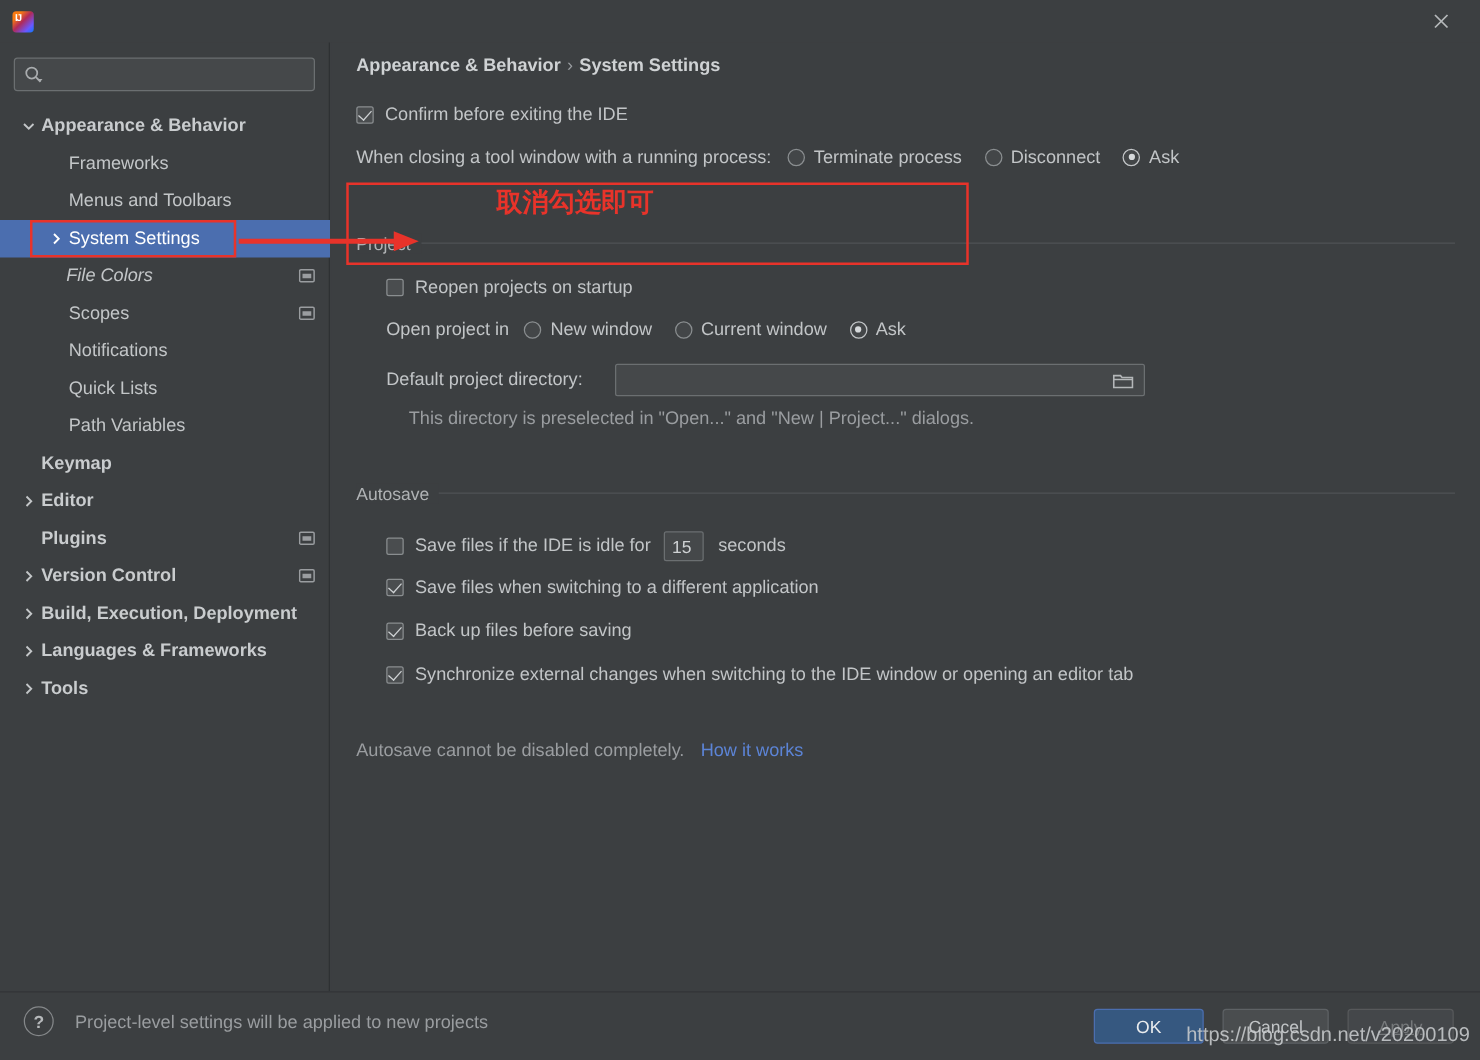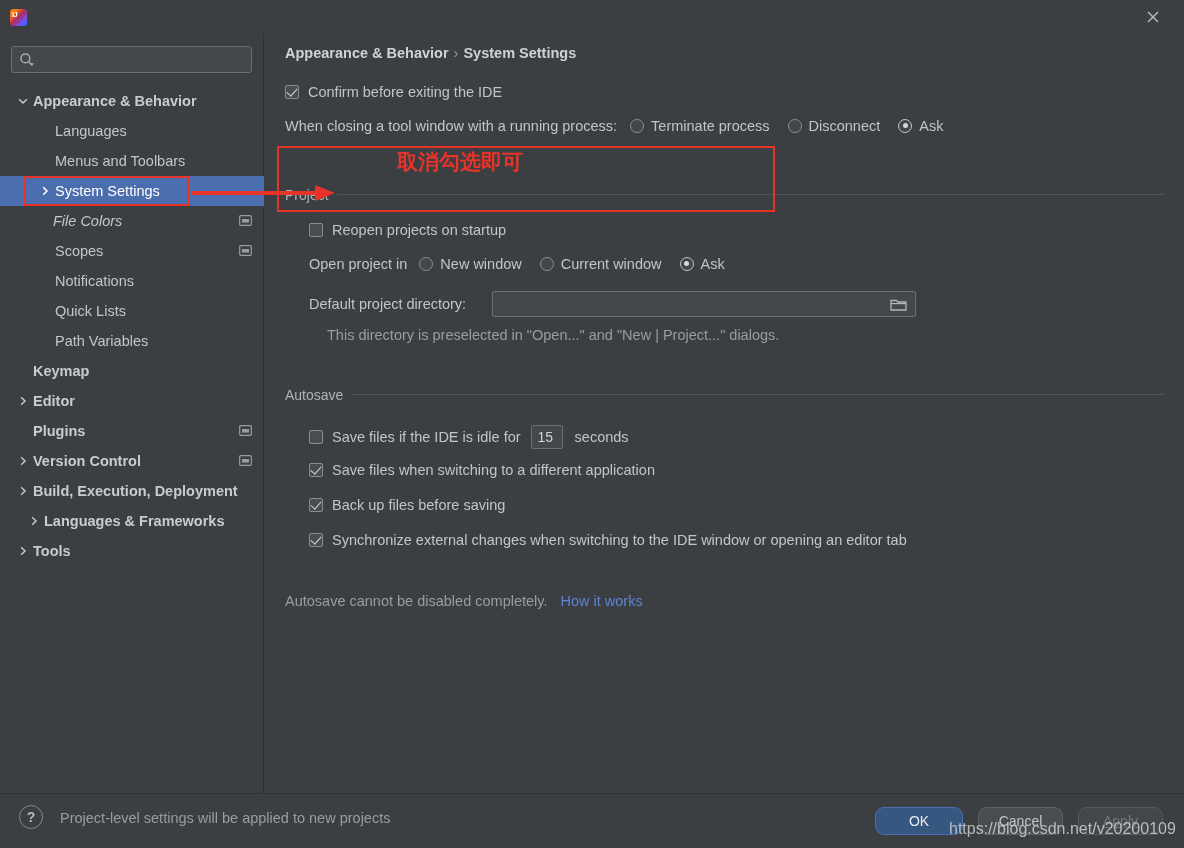--- a/index.html
+++ b/index.html
@@ -223,21 +223,21 @@
     color: #b6b9bb; font-size: 14px; font-weight: bold;
     display: flex; align-items: center; justify-content: center;
   }
   .bottom-note {
     position: absolute; left: 60px; top: 16px;
     font-size: 14.5px; color: #9a9da0;
   }
   .btn {
     position: absolute; top: 13px;
     height: 28px;
-    border-radius: 9px;
+    border-radius: 3px;
     font-size: 14px;
     font-family: "Liberation Sans", sans-serif;
     display: flex; align-items: center; justify-content: center;
     border: 1px solid #5e6265;
     background: #4a4d4f;
     color: #c2c5c7;
     cursor: default;
   }
   .btn.primary {
     background: #365880;
@@ -290,21 +290,21 @@
         <div class="tree-row bold" style="padding-left: 16px;">
           <span class="tw-arrow">
             <svg width="14" height="14" viewBox="0 0 14 14">
               <path d="M3.2 5.2 L7 9 L10.8 5.2" fill="none" stroke="#c3c6c8" stroke-width="1.5"></path>
             </svg>
           </span>
           <span class="tree-label">Appearance &amp; Behavior</span>
         </div>
         <div class="tree-row" style="padding-left: 38px;">
           <span class="tw-arrow"></span>
-          <span class="tree-label">Languages</span>
+          <span class="tree-label">Frameworks</span>
         </div>
         <div class="tree-row" style="padding-left: 38px;">
           <span class="tw-arrow"></span>
           <span class="tree-label">Menus and Toolbars</span>
         </div>
         <div class="tree-row selected" style="padding-left: 38px;">
           <span class="tw-arrow">
             <svg width="14" height="14" viewBox="0 0 14 14">
               <path d="M5.2 3.2 L9 7 L5.2 10.8" fill="none" stroke="#ffffff" stroke-width="1.5"></path>
             </svg>
@@ -372,21 +372,21 @@
             </svg></span>
         </div>
         <div class="tree-row bold" style="padding-left: 16px;">
           <span class="tw-arrow">
             <svg width="14" height="14" viewBox="0 0 14 14">
               <path d="M5.2 3.2 L9 7 L5.2 10.8" fill="none" stroke="#c3c6c8" stroke-width="1.5"></path>
             </svg>
           </span>
           <span class="tree-label">Build, Execution, Deployment</span>
         </div>
-        <div class="tree-row bold" style="padding-left: 27px;">
+        <div class="tree-row bold" style="padding-left: 16px;">
           <span class="tw-arrow">
             <svg width="14" height="14" viewBox="0 0 14 14">
               <path d="M5.2 3.2 L9 7 L5.2 10.8" fill="none" stroke="#c3c6c8" stroke-width="1.5"></path>
             </svg>
           </span>
           <span class="tree-label">Languages &amp; Frameworks</span>
         </div>
         <div class="tree-row bold" style="padding-left: 16px;">
           <span class="tw-arrow">
             <svg width="14" height="14" viewBox="0 0 14 14">

